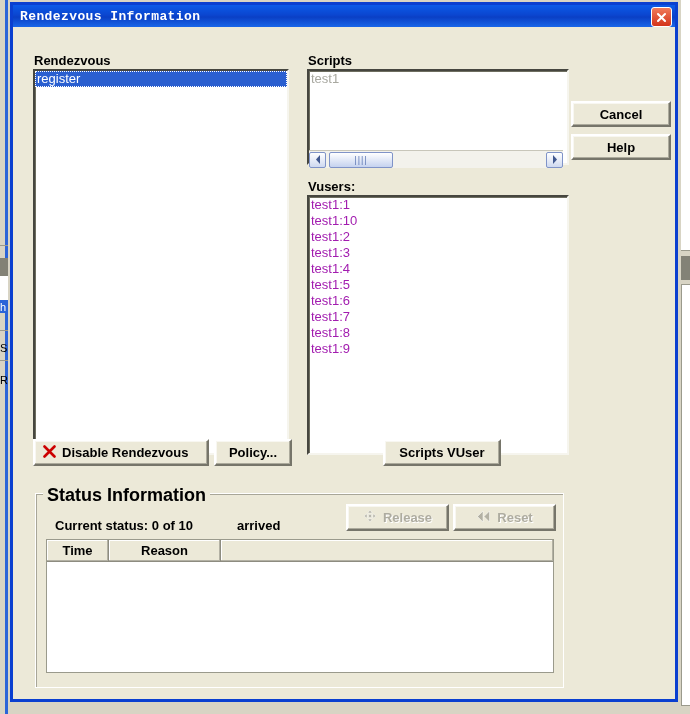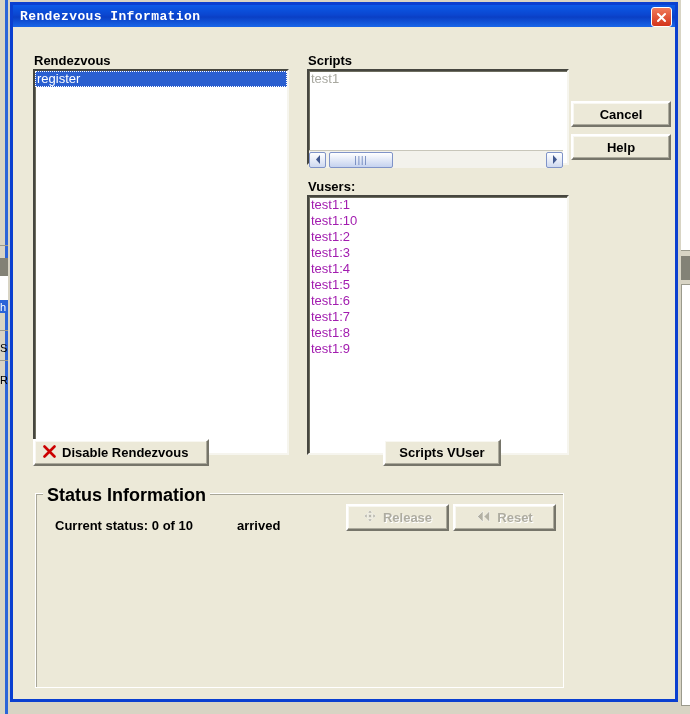--- a/index.html
+++ b/index.html
@@ -206,20 +206,23 @@
     </div>
 
     <div class="btn" style="left:20px;top:412px;width:176px;height:27px;justify-content:flex-start;padding-left:8px;">
       <span>
         <svg width="13" height="13" viewBox="0 0 13 13" aria-hidden="true">
           <path d="M1.5 1.5 L11.5 11.5 M11.5 1.5 L1.5 11.5" stroke="#cc0000" stroke-width="2.6" stroke-linecap="round" fill="none"></path>
         </svg>
       </span>
       <span>Disable Rendezvous</span>
     </div>
+    <div class="btn" style="left:201px;top:412px;width:78px;height:27px;">
+      <span>Policy...</span>
+    </div>
     <div class="btn" style="left:370px;top:412px;width:118px;height:27px;">
       <span>Scripts VUser</span>
     </div>
 
     <div id="groupbox" style="left:22px;top:466px;width:529px;height:195px;"></div>
     <div id="group-legend" style="left:30px;top:458px;">Status Information</div>
 
     <div class="status-line" style="left:42px;top:491px;">Current status: 0 of 10</div>
     <div class="status-line" style="left:224px;top:491px;">arrived</div>
 
@@ -233,15 +236,23 @@
     </div>
     <div class="btn disabled" style="left:333px;top:477px;width:103px;height:27px;">
       <span>
         <svg width="14" height="14" viewBox="0 0 14 14" aria-hidden="true">
           <path d="M7 1 L9.2 4 H4.8 Z M7 13 L4.8 10 H9.2 Z M1 7 L4 4.8 V9.2 Z M13 7 L10 9.2 V4.8 Z M5.6 5.6 h2.8 v2.8 h-2.8 Z" fill="#b3b1a4" stroke="#ffffff" stroke-width="0.5"></path>
         </svg>
       </span>
       <span>Release</span>
     </div>
 
+    <div class="grid" style="left:33px;top:512px;width:508px;height:134px;">
+      <div class="grid-head">
+        <div class="gh" style="width:62px;">Time</div>
+        <div class="gh" style="width:112px;">Reason</div>
+        <div class="gh" style="flex:1;border-right:none;"></div>
+      </div>
+      <div class="grid-body"></div>
+    </div>
 
   </div>
 </div>
 
 </body></html>

